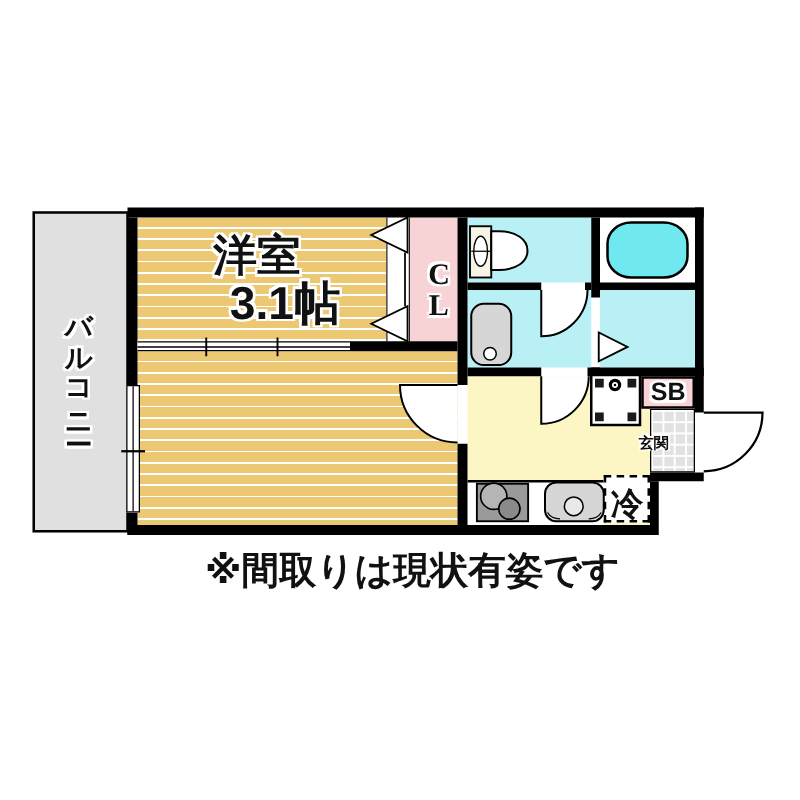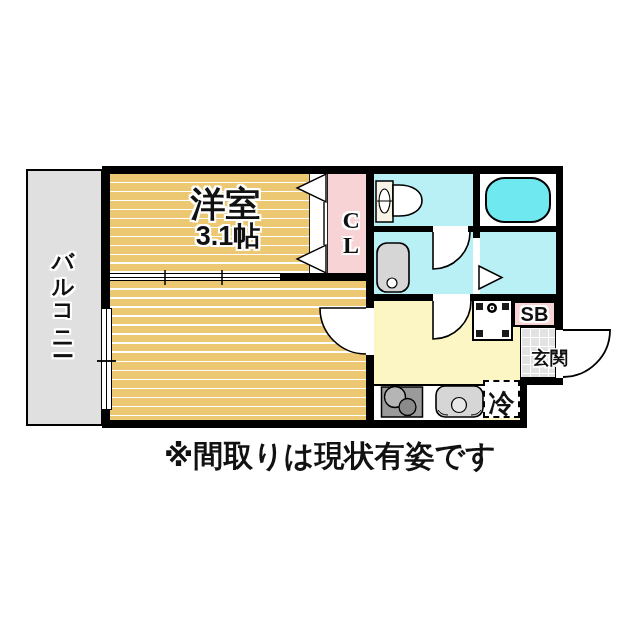--- a/index.html
+++ b/index.html
@@ -22,30 +22,30 @@
   .white{background:#ffffff;}
   .balcony{background:var(--balcony-gray);border:2px solid #000;}
   .tile{background-color:var(--tile-gray);
         background-image:linear-gradient(#fff 0 1.5px,transparent 1.5px),
                          linear-gradient(90deg,#fff 0 1.5px,transparent 1.5px);
         background-size:9px 9px;border:1px solid #000;}
   svg.overlay{position:absolute;left:0;top:0;pointer-events:none;}
   .rlabel{position:absolute;font-weight:700;color:#111;text-align:center;white-space:nowrap;
     text-shadow:-2px -2px 0 #fff,2px -2px 0 #fff,-2px 2px 0 #fff,2px 2px 0 #fff,
                 0 -2px 0 #fff,0 2px 0 #fff,-2px 0 0 #fff,2px 0 0 #fff;}
-  #lbl-yoshitsu-name{left:126px;top:181px;width:199px;font-size:35px;}
-  #lbl-yoshitsu-size{left:110px;top:218px;width:236px;font-size:27px;}
+  #lbl-yoshitsu-name{left:106px;top:181px;width:199px;font-size:35px;}
+  #lbl-yoshitsu-size{left:110px;top:218px;width:236px;font-size:37px;}
   #lbl-dk-name{left:110px;top:311px;width:244px;font-size:45px;}
   #lbl-dk-size{left:110px;top:359px;width:244px;font-size:38px;}
   #lbl-balcony{left:50px;top:236px;width:28px;height:140px;font-size:22px;font-weight:700;
     writing-mode:vertical-rl;letter-spacing:2px;text-align:left;}
   #lbl-cl{left:332px;top:208px;width:38px;font-size:24px;line-height:25px;font-weight:600;white-space:normal;font-family:Liberation Serif, serif;}
   #lbl-cl .stack{width:17px;margin:0 auto;word-break:break-all;}
   #lbl-sb{left:513px;top:303px;width:43px;font-size:20px;font-weight:600;}
-  #lbl-genkan{left:528px;top:346px;width:44px;font-size:18px;
+  #lbl-genkan{left:501px;top:346px;width:44px;font-size:12px;
     text-shadow:-1.5px -1.5px 0 #fff,1.5px -1.5px 0 #fff,-1.5px 1.5px 0 #fff,1.5px 1.5px 0 #fff;}
   #lbl-rei{left:483px;top:386px;width:37px;font-size:26px;font-weight:600;text-shadow:none;}
   #caption{position:absolute;left:10px;top:436px;width:640px;text-align:center;
     font-size:30px;font-weight:600;color:#111;}
   .cl-strip{background:#fff;border-left:1px solid #222;border-right:1px solid #222;}
   .slide-door{background:#fff;border-top:1.5px solid #000;border-bottom:1.5px solid #000;}
   .window{background:#fff;border:1px solid #000;}
   .counter{background:#fff;border-top:2px solid #000;}
   .rei-box{background:#fff;border:2px dashed #000;}
   .sb-box{border:2px solid #000;}

